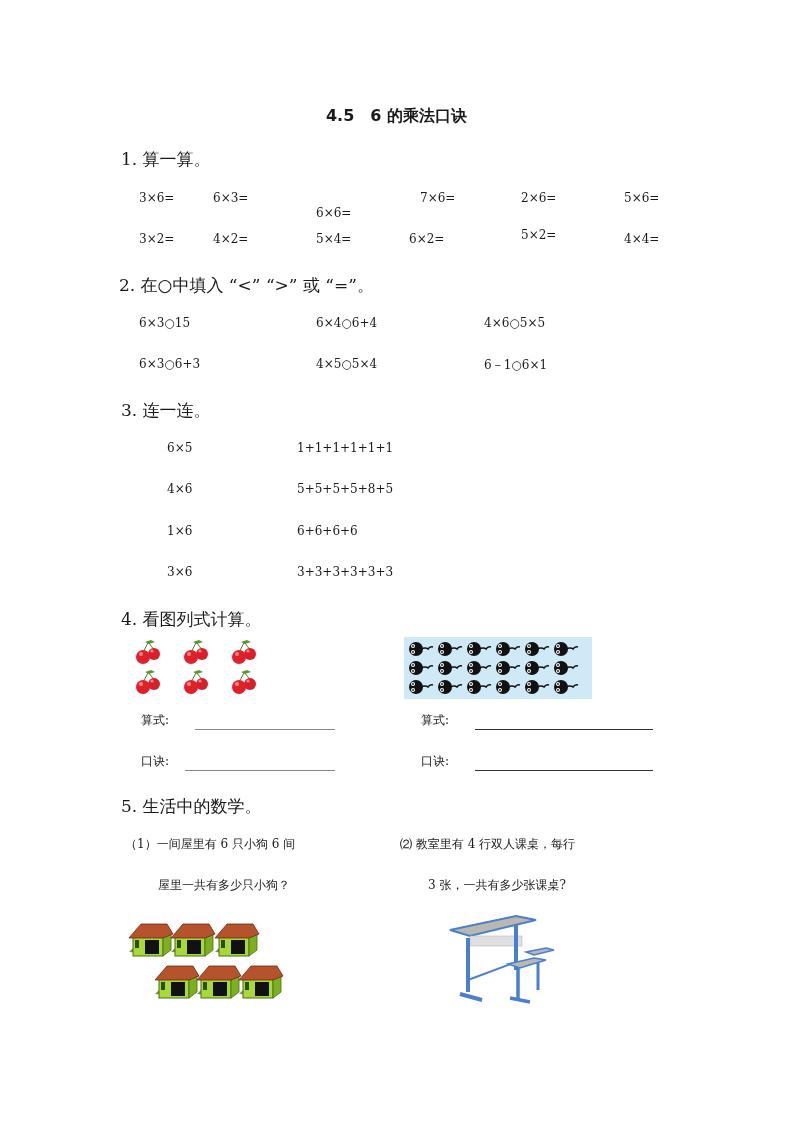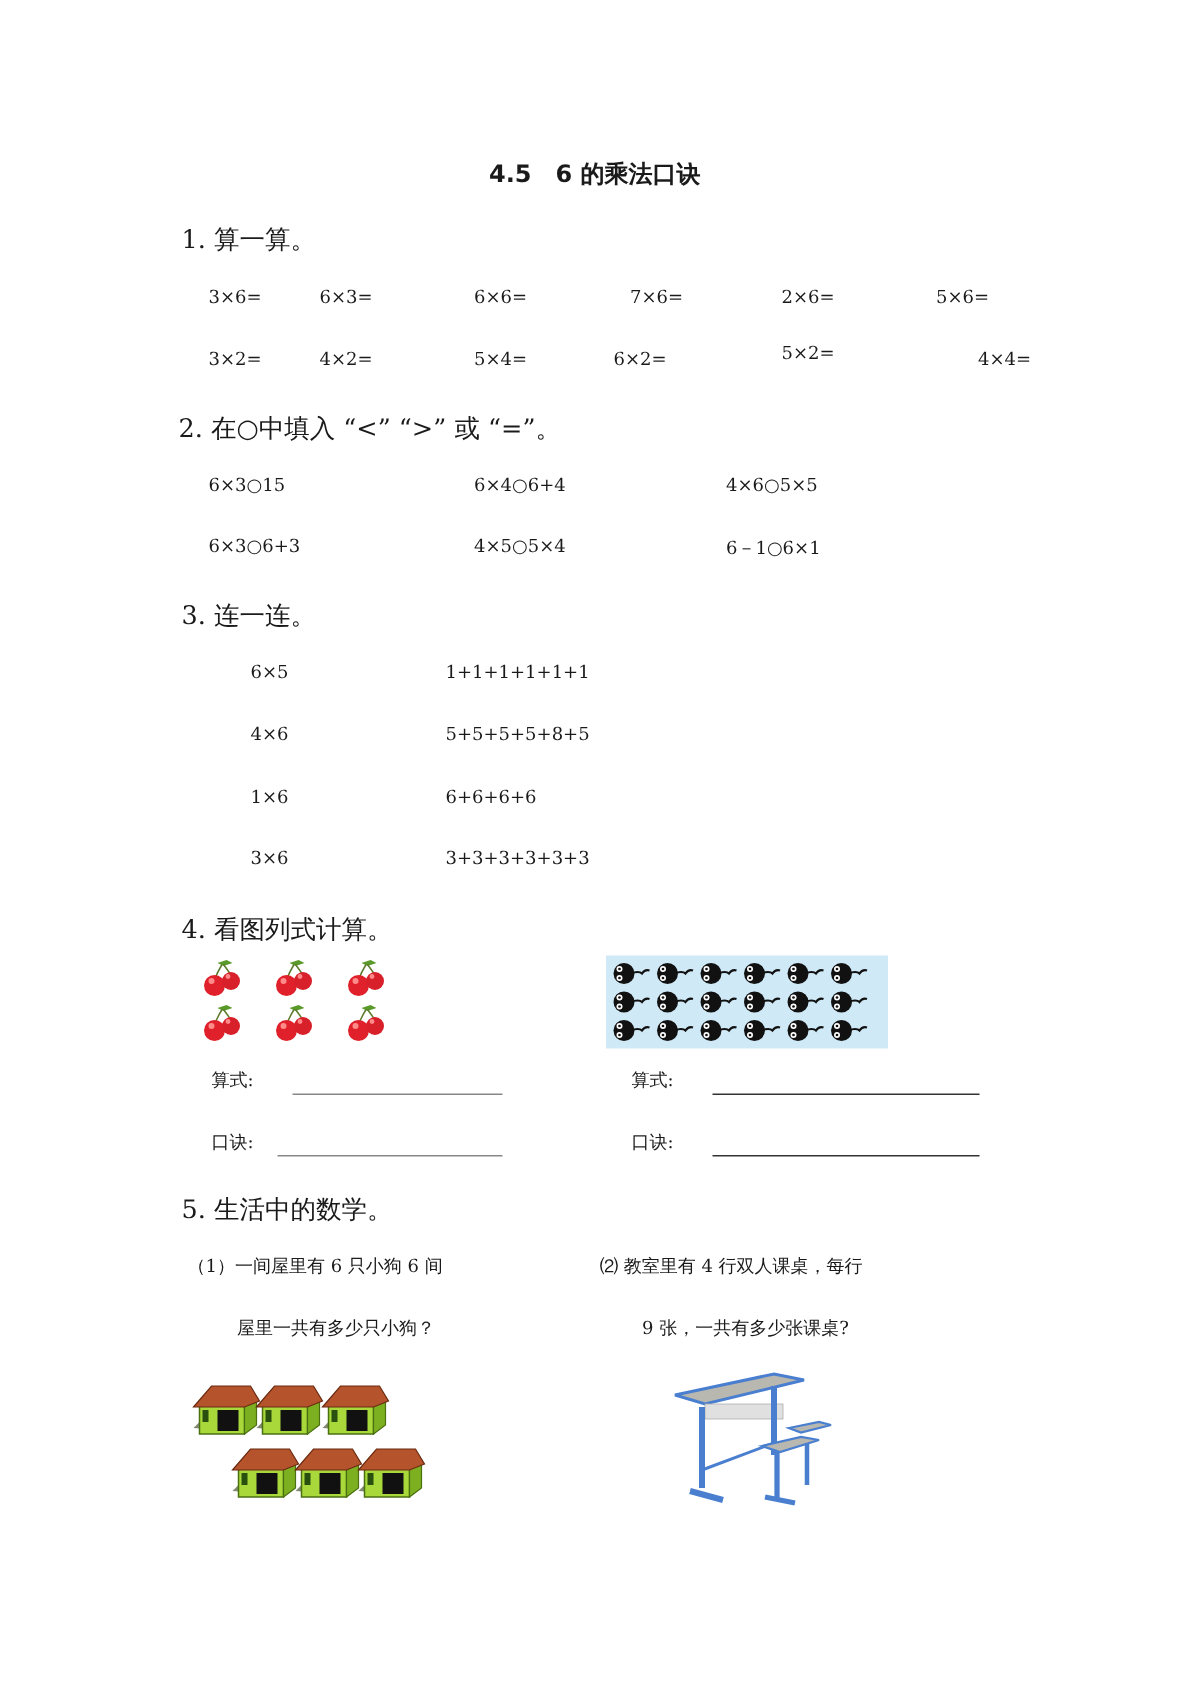--- a/index.html
+++ b/index.html
@@ -18,30 +18,30 @@
   .desk { position: absolute; left: 446px; top: 910px; width: 120px; height: 95px; }
 </style>
 </head>
 <body>
 
 <div class="abs title">4.5　6 的乘法口诀</div>
 
 <div class="abs q" style="left:121px;top:148px">1.  算一算。</div>
 <div class="abs exp" style="left:139px;top:191px">3×6=</div>
 <div class="abs exp" style="left:213px;top:191px">6×3=</div>
-<div class="abs exp" style="left:316px;top:191px">6×6=</div>
+<div class="abs exp" style="left:316px;top:206px">6×6=</div>
 <div class="abs exp" style="left:420px;top:191px">7×6=</div>
 <div class="abs exp" style="left:521px;top:191px">2×6=</div>
 <div class="abs exp" style="left:624px;top:191px">5×6=</div>
 <div class="abs exp" style="left:139px;top:232px">3×2=</div>
 <div class="abs exp" style="left:213px;top:232px">4×2=</div>
 <div class="abs exp" style="left:316px;top:232px">5×4=</div>
 <div class="abs exp" style="left:409px;top:232px">6×2=</div>
 <div class="abs exp" style="left:521px;top:228px">5×2=</div>
-<div class="abs exp" style="left:652px;top:232px">4×4=</div>
+<div class="abs exp" style="left:624px;top:232px">4×4=</div>
 
 <div class="abs q" style="left:119px;top:274px">2. 在○中填入 “&lt;” “&gt;” 或 “=”。</div>
 <div class="abs exp" style="left:139px;top:316px">6×3○15</div>
 <div class="abs exp" style="left:316px;top:316px">6×4○6+4</div>
 <div class="abs exp" style="left:484px;top:316px">4×6○5×5</div>
 <div class="abs exp" style="left:139px;top:357px">6×3○6+3</div>
 <div class="abs exp" style="left:316px;top:357px">4×5○5×4</div>
 <div class="abs exp" style="left:484px;top:357px">6－1○6×1</div>
 
 <div class="abs q" style="left:121px;top:399px">3.  连一连。</div>
@@ -263,21 +263,21 @@
 
 <div class="abs exp" style="left:421px;top:712px">算式:</div>
 <div class="ul" style="left:475px;top:729px;width:178px"></div>
 <div class="abs exp" style="left:421px;top:753px">口诀:</div>
 <div class="ul" style="left:475px;top:770px;width:178px"></div>
 
 <div class="abs q" style="left:121px;top:795px">5.  生活中的数学。</div>
 <div class="abs exp" style="left:125px;top:836px">（1）一间屋里有 6 只小狗 6 间</div>
 <div class="abs exp" style="left:158px;top:877px">屋里一共有多少只小狗？</div>
 <div class="abs exp" style="left:400px;top:836px">⑵  教室里有 4 行双人课桌，每行</div>
-<div class="abs exp" style="left:428px;top:877px">9 张，一共有多少张课桌?</div>
+<div class="abs exp" style="left:428px;top:877px">3 张，一共有多少张课桌?</div>
 
 <svg class="houses" viewBox="0 0 160 90">
   <defs>
     <g id="house">
       <polygon points="2,30 10,22 34,22 28,32" fill="#2d3a10" opacity="0.6"></polygon>
       <rect x="6" y="14" width="30" height="20" fill="#a8d83a" stroke="#4a7010" stroke-width="1"></rect>
       <polygon points="36,14 44,10 44,28 36,34" fill="#7cb020" stroke="#4a7010" stroke-width="0.8"></polygon>
       <polygon points="2,16 14,2 40,2 46,12 36,16" fill="#b5542c" stroke="#6a2a10" stroke-width="0.8"></polygon>
       <rect x="18" y="18" width="14" height="14" fill="#111"></rect>
       <rect x="8" y="18" width="4" height="8" fill="#2a5010"></rect>

